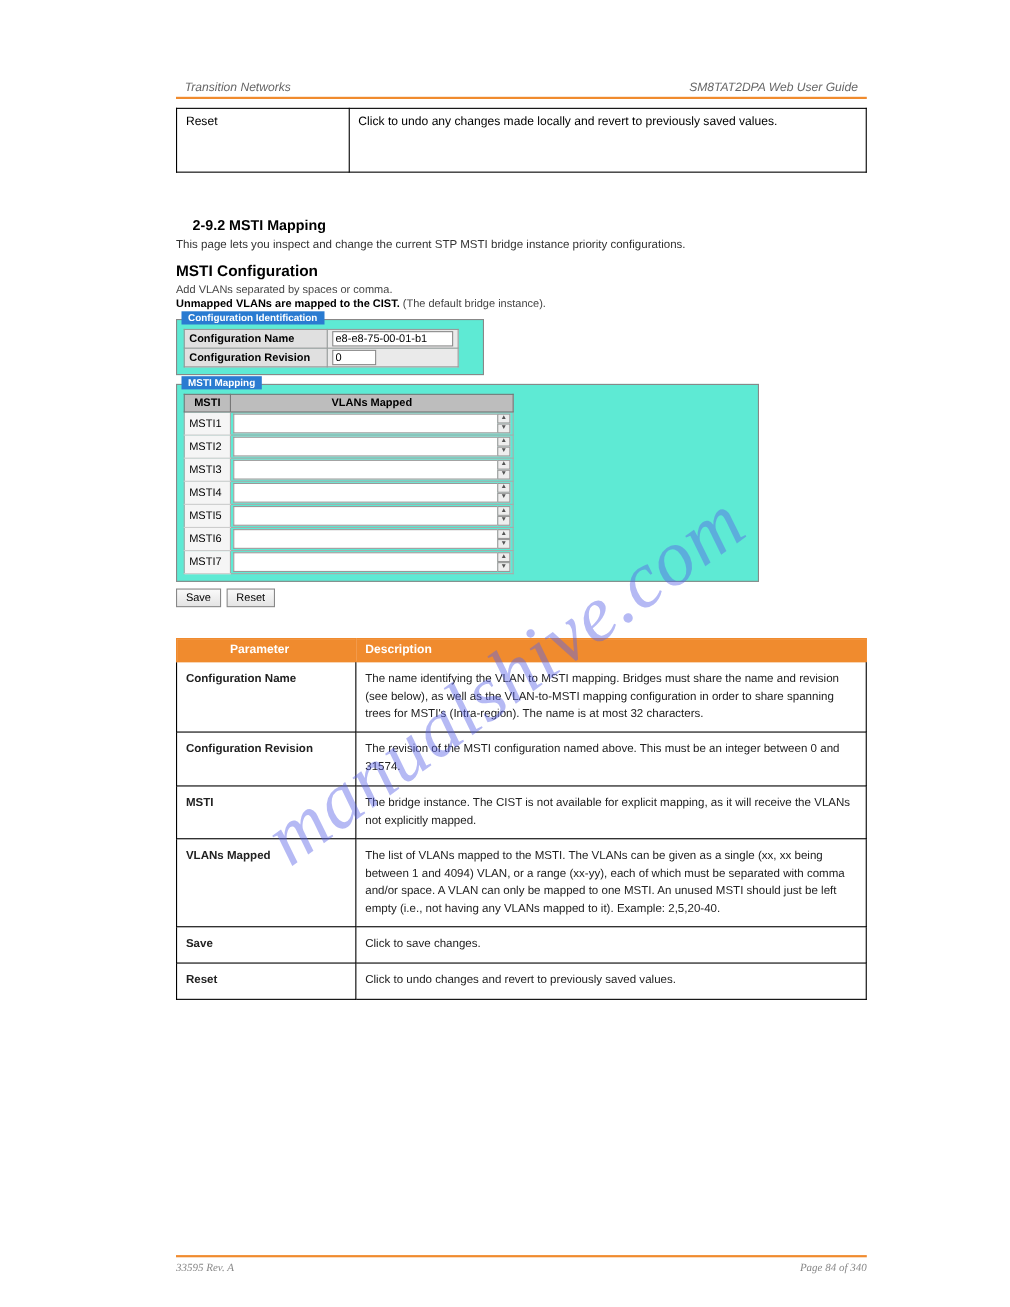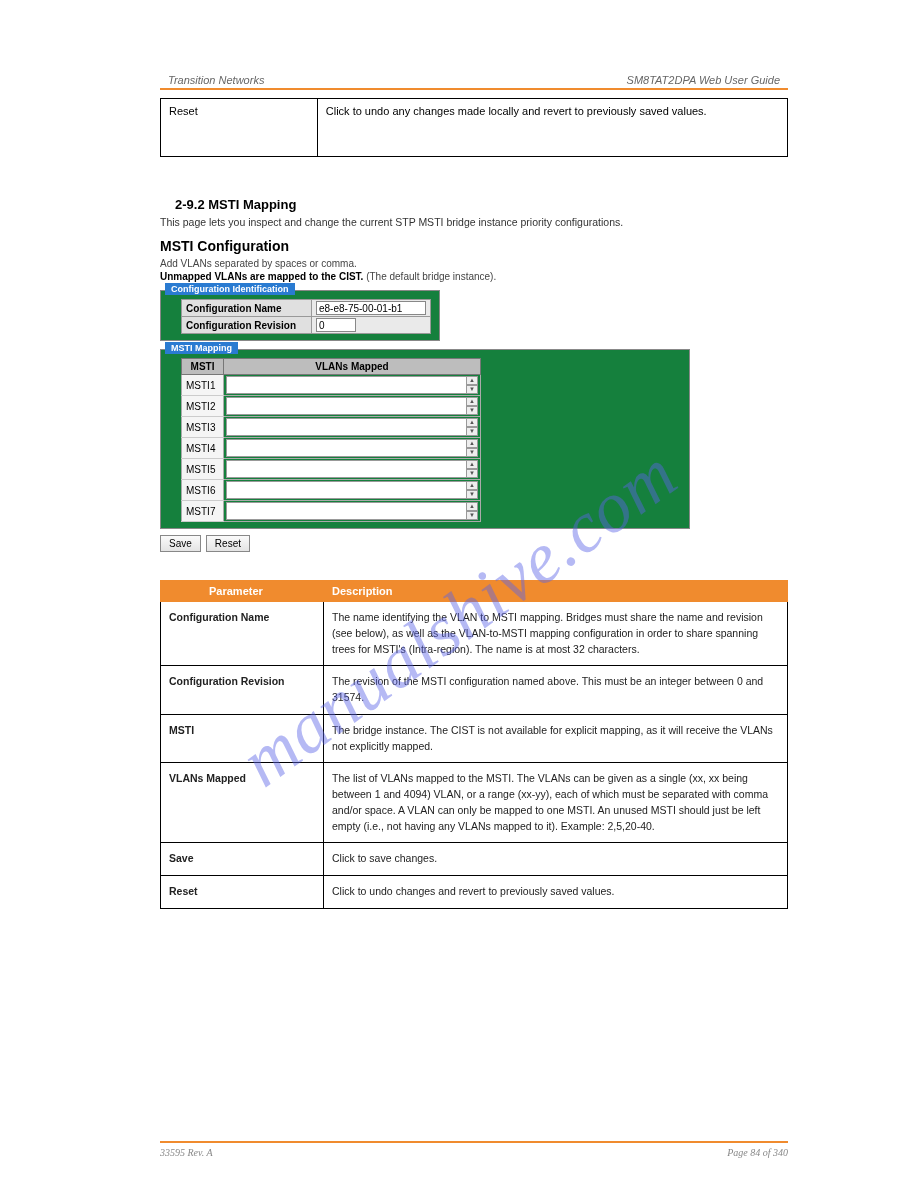--- a/index.html
+++ b/index.html
@@ -66,22 +66,22 @@
     font-size: 14px;
     margin: 6px 0 4px 0;
   }
   .ss-subtext { font-size: 10px; color: #444; margin: 2px 0; }
   .ss-subtext strong { color: #000; }
 
   .fieldset-box {
     border: 1px solid #888;
     margin-top: 8px;
     position: relative;
-    background: #15803d;
-    padding: 8px 6px 6px 20px;
+    background: #5eead4;
+    padding: 8px 6px 6px 6px;
   }
   .fieldset-label {
     position: absolute;
     top: -8px;
     left: 4px;
     background: #2a7bd1;
     color: #fff;
     font-size: 9px;
     padding: 1px 6px;
     font-weight: bold;

